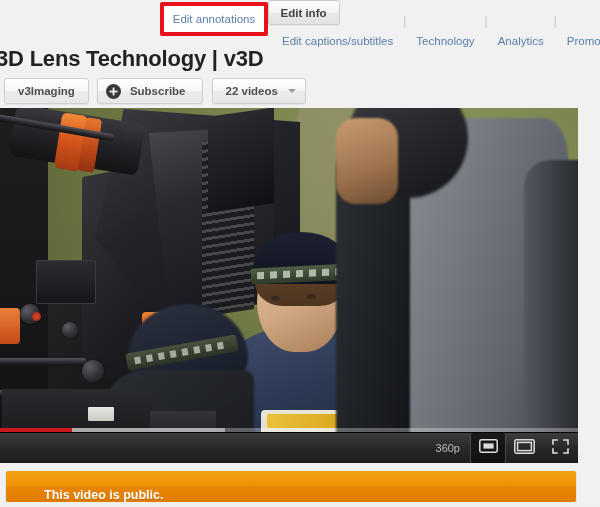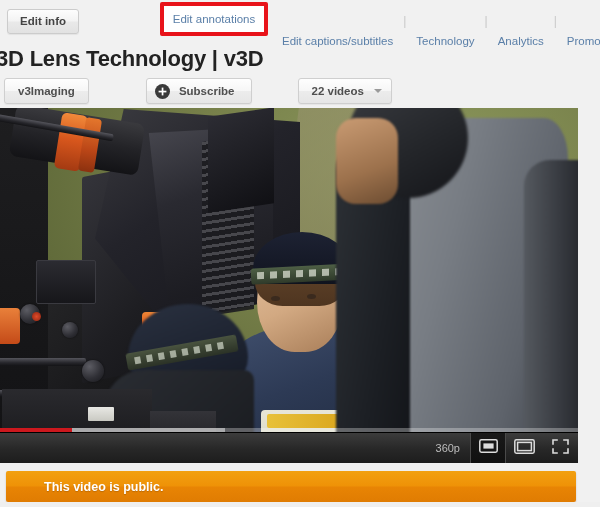--- a/index.html
+++ b/index.html
@@ -27,20 +27,21 @@
 
   
   .tabbar {
     position: absolute;
     left: 0; top: 0;
     width: 600px;
     height: 42px;
     background: #f1f1f1;
     display: flex;
     align-items: center;
+    flex-direction: column;
   }
   .tab-btn {
     height: 25px;
     margin-left: 7px;
     padding: 0 12px;
     display: inline-flex;
     align-items: center;
     justify-content: center;
     font-size: 11.5px;
     font-weight: bold;
@@ -116,41 +117,40 @@
     white-space: nowrap;
   }
 
   
   .channel-row {
     position: absolute;
     left: 4px;
     top: 78px;
     display: flex;
     align-items: center;
-    gap: 37px;
   }
   .pillbtn {
     height: 26px;
     display: inline-flex;
     align-items: center;
     justify-content: center;
     padding: 0 13px;
     font-size: 11.5px;
     font-weight: bold;
     color: #4f4f4f;
     background: linear-gradient(to bottom, #fefefe 0%, #f6f6f6 50%, #ececec 51%, #e6e6e6 100%);
     border: 1px solid #cfcfcf;
     border-radius: 3px;
     box-shadow: 0 1px 1px rgba(0,0,0,.05);
     box-sizing: border-box;
     cursor: pointer;
     white-space: nowrap;
   }
   .subs-btn {
-    margin-left: 20px;
+    margin-left: 8px;
     padding-left: 8px;
     padding-right: 16px;
     align-items: center;
   }
   .plus-icon {
     width: 15px;
     height: 15px;
     border-radius: 50%;
     background: #3a3a3a;
     display: inline-flex;
@@ -611,21 +611,21 @@
   .banner {
     position: absolute;
     left: 6px;
     top: 471px;
     width: 570px;
     height: 31px;
     background: linear-gradient(to bottom, #f2a010 0%, #ef9207 48%, #e88404 52%, #e07c02 100%);
     border-radius: 2px;
     box-shadow: 0 1px 2px rgba(0,0,0,.18);
     display: flex;
-    align-items: center;
+    align-items: flex-end;
   }
   .banner-text {
     margin-left: 38px;
     font-size: 12.5px;
     font-weight: bold;
     color: #fff;
     text-shadow: 0 1px 1px rgba(0,0,0,.18);
     white-space: nowrap;
   }
 

